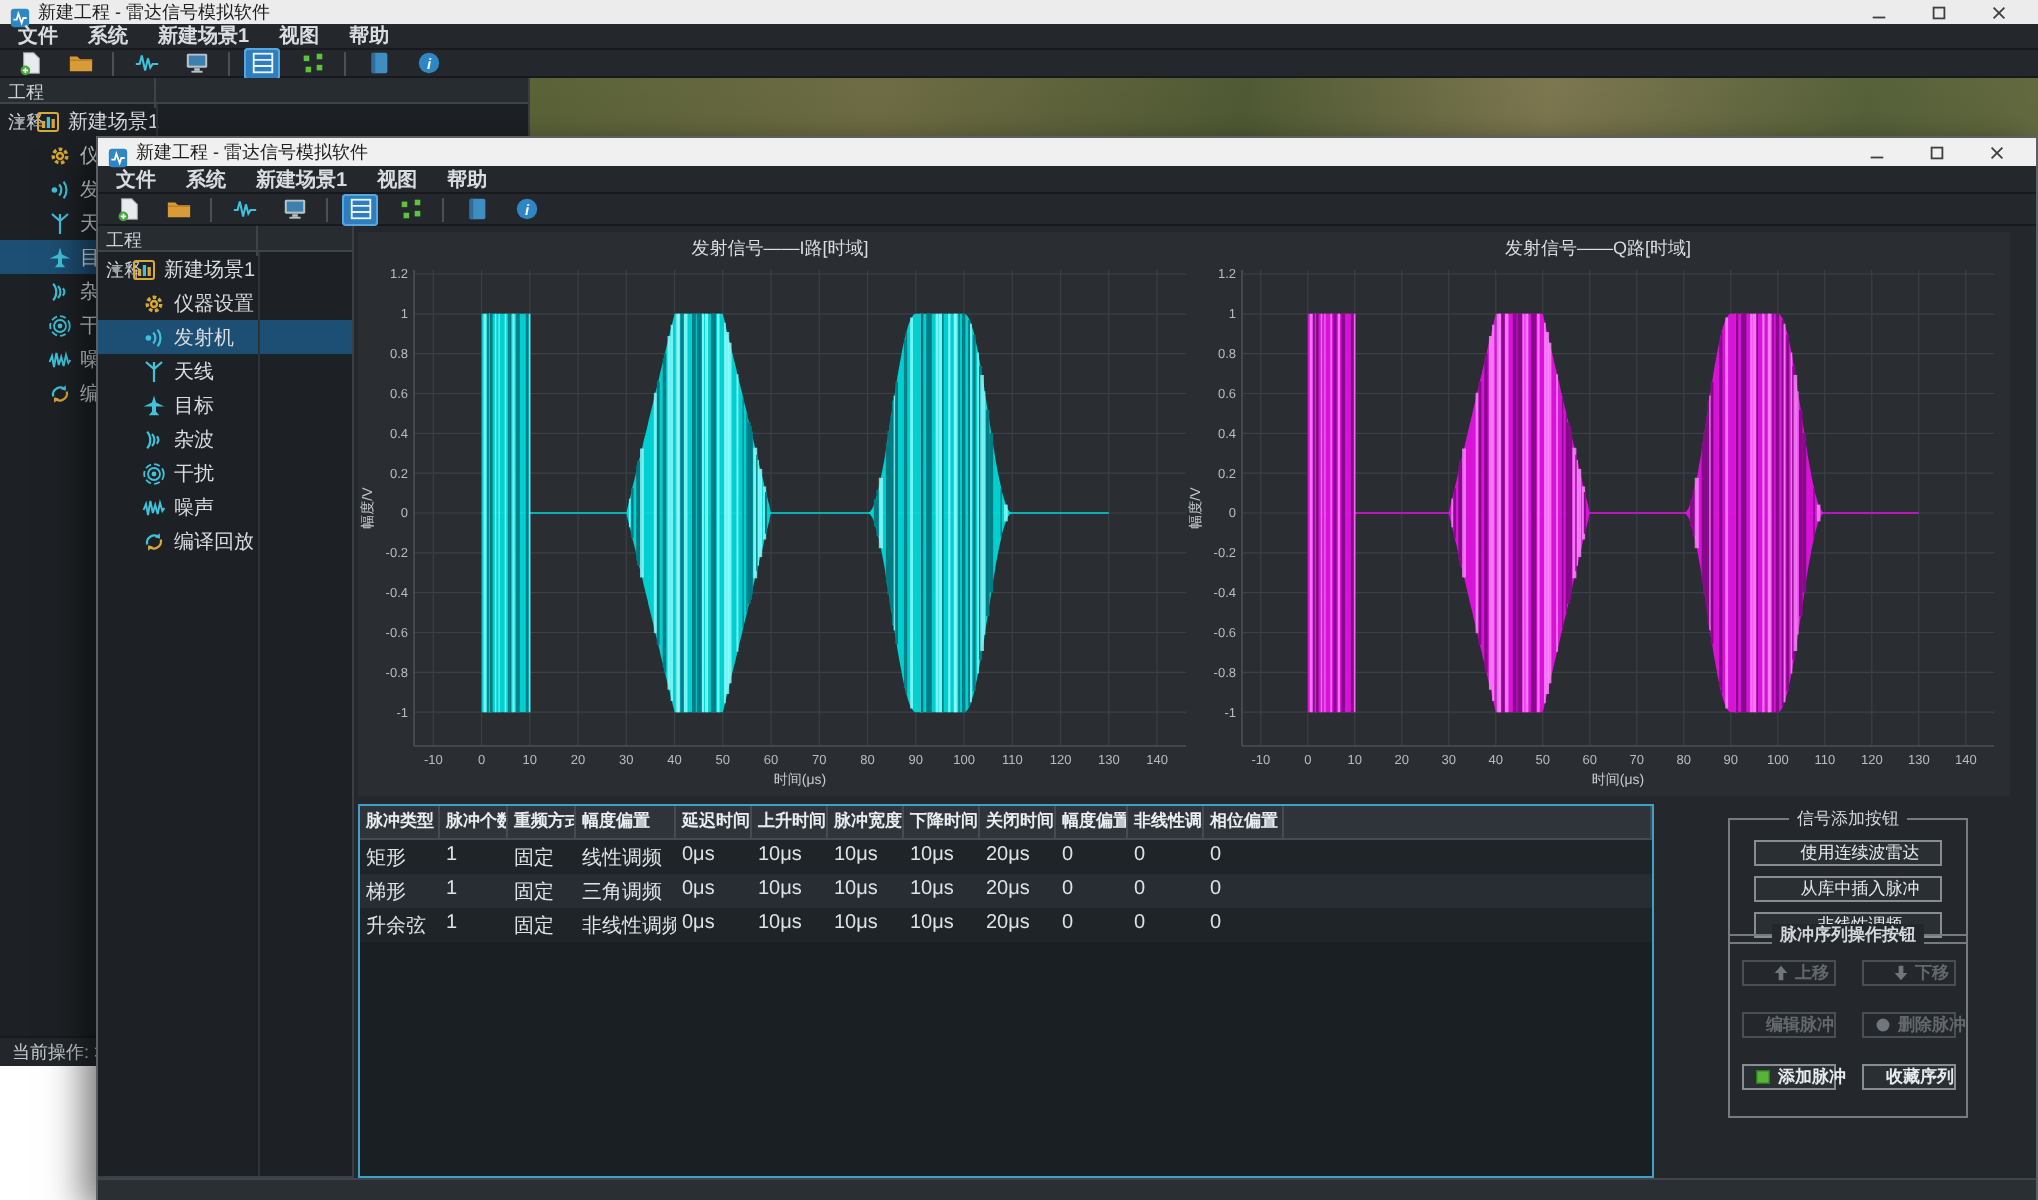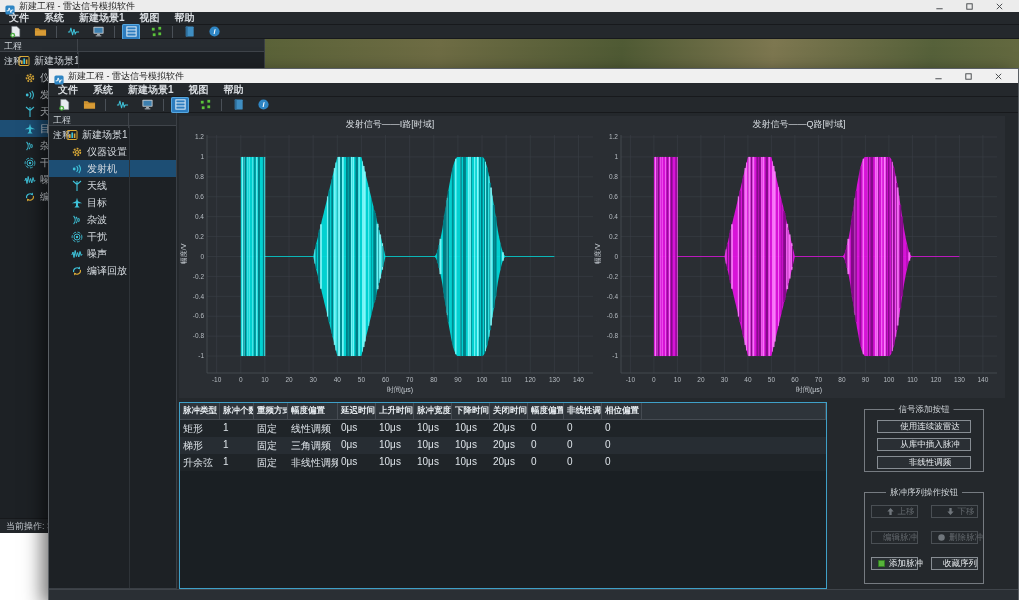--- a/index.html
+++ b/index.html
@@ -62,21 +62,21 @@
   .tbl-grid { display:grid; grid-template-columns:40px 34px 34px 50px 38px 38px 38px 38px 38px 36px 38px 40px 1fr; }
   .tbl-grid.hdr { background:#2e343a; border-bottom:1px solid #454b52; }
   .tbl-grid.hdr div { font-size:8.5px; color:#e8edf1; font-weight:bold; padding:2px 3px; border-right:1px solid #454b52; white-space:nowrap; overflow:hidden; }
   .tbl-grid.row div { font-size:10px; color:#dde3e8; padding:1.5px 3px; white-space:nowrap; overflow:hidden; }
   .tbl-grid.row.even { background:#1f2428; }
   .tbl-grid.row.odd { background:#272d33; }
   
   .groupbox { position:absolute; left:815px; width:120px; border:1px solid #767b81; }
   .groupbox .gtitle { position:absolute; top:-6px; left:50%; transform:translateX(-50%); background:#24282c; padding:0 4px; font-size:8.5px; color:#d2d7db; white-space:nowrap; }
   #grp-signal { top:296px; height:63px; }
-  #grp-pulse { top:379px; height:92px; }
+  #grp-pulse { top:354px; height:92px;font-weight:bold; }
   .vbtns { display:flex; flex-direction:column; align-items:center; gap:5px; padding-top:10px; }
   .btn { display:flex; align-items:center; justify-content:center; gap:3px; background:#2a2f34;
     border:1px solid #878d93; color:#e8ecef; font-size:8.5px; height:13px; white-space:nowrap;padding-left:12px; }
   .btn.wide { width:94px; }
   .btn.half { width:47px;align-items:center; }
   .btn.disabled { border-color:#4a4f54; color:#63686d; background:transparent; }
   .btn .bicon svg { width:9px; height:9px; display:block; }
   .grid2 { display:grid; grid-template-columns:47px 47px; column-gap:13px; row-gap:13px; justify-content:center; padding-top:12px; }
 </style>
 </head>

